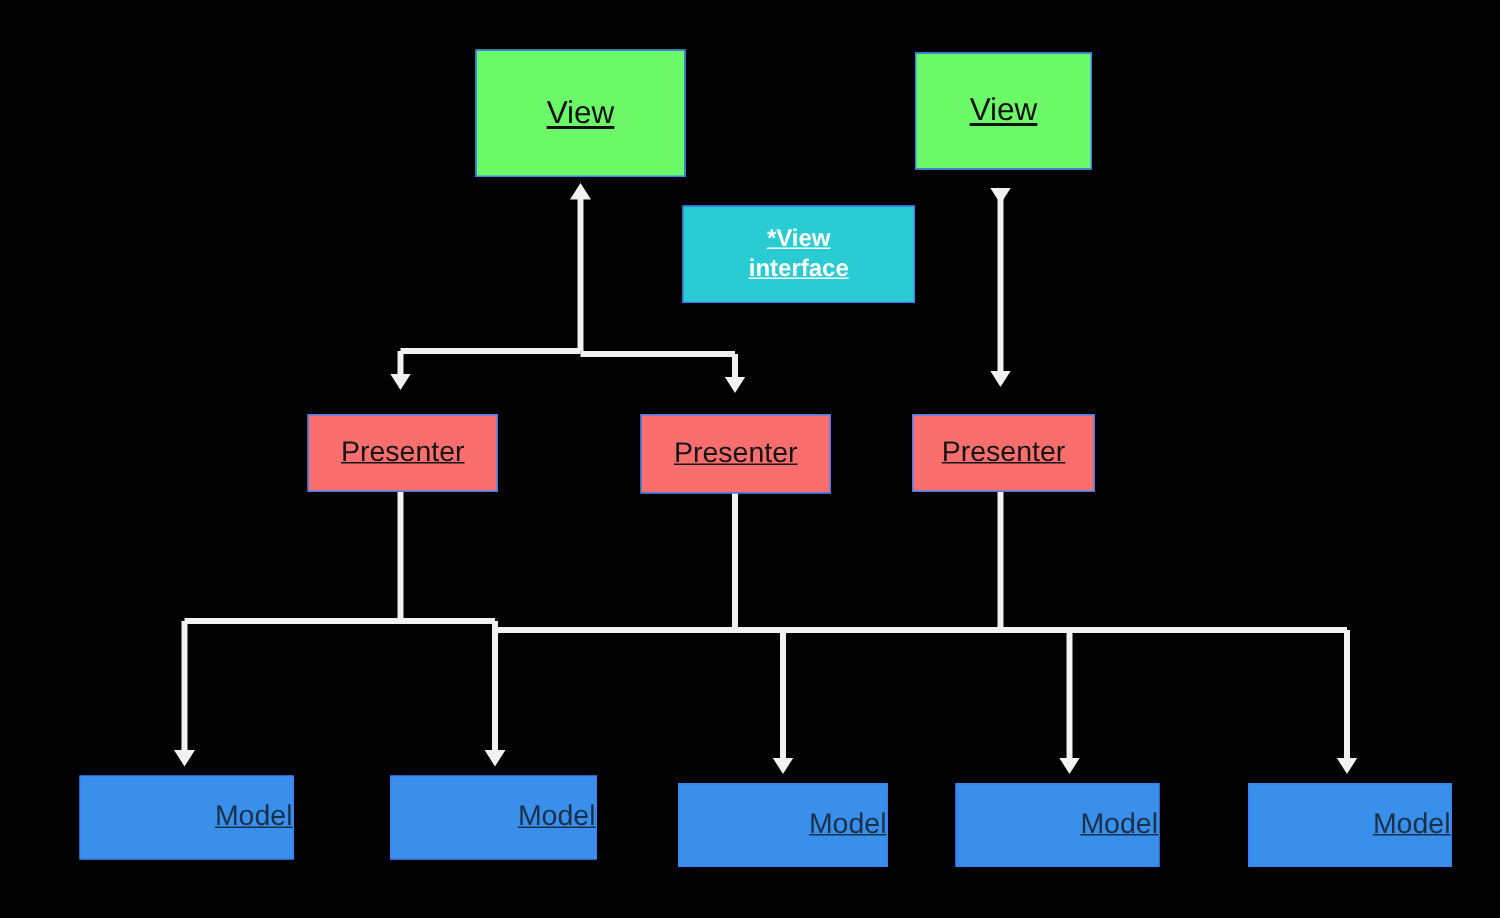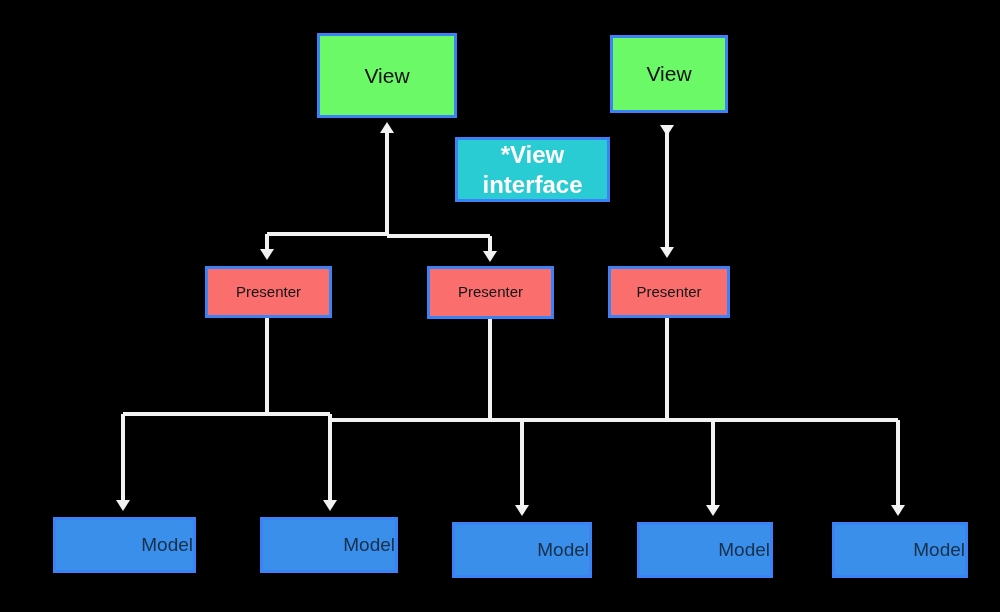--- a/index.html
+++ b/index.html
@@ -20,52 +20,54 @@
     position: absolute;
     left: 0;
     top: 0;
     width: 1000px;
     height: 612px;
     pointer-events: none;
   }
   .node {
     position: absolute;
     box-sizing: border-box;
-    border: 3px solid #3b82f6;
+    border: 1px solid #3b82f6;
     display: flex;
     align-items: center;
     justify-content: center;
     text-align: center;
     line-height: 1.22;
+    text-decoration: underline;
   }
   .node-label {
     display: block;
     white-space: pre-line;
     pointer-events: none;
   }
   .node-view {
     background: #6bf968;
     color: #101010;
     font-size: 21px;
   }
   .node-presenter {
     background: #fa6e6e;
     color: #151515;
-    font-size: 15px;
+    font-size: 19px;
+    margin-top: 10px;
   }
   .node-model {
     background: #3a8fea;
     color: #18304a;
     font-size: 19px;
     justify-content: flex-end;
   }
   .node-interface {
     background: #2accd3;
     color: #ffffff;
-    font-size: 24px;
+    font-size: 16px;
     font-weight: bold;
   }
 </style>
 </head>
 <body>
 
 <div id="stage">
 
   <svg id="edges" viewBox="0 0 1000 612" width="1000" height="612" xmlns="http://www.w3.org/2000/svg">
     <defs>

